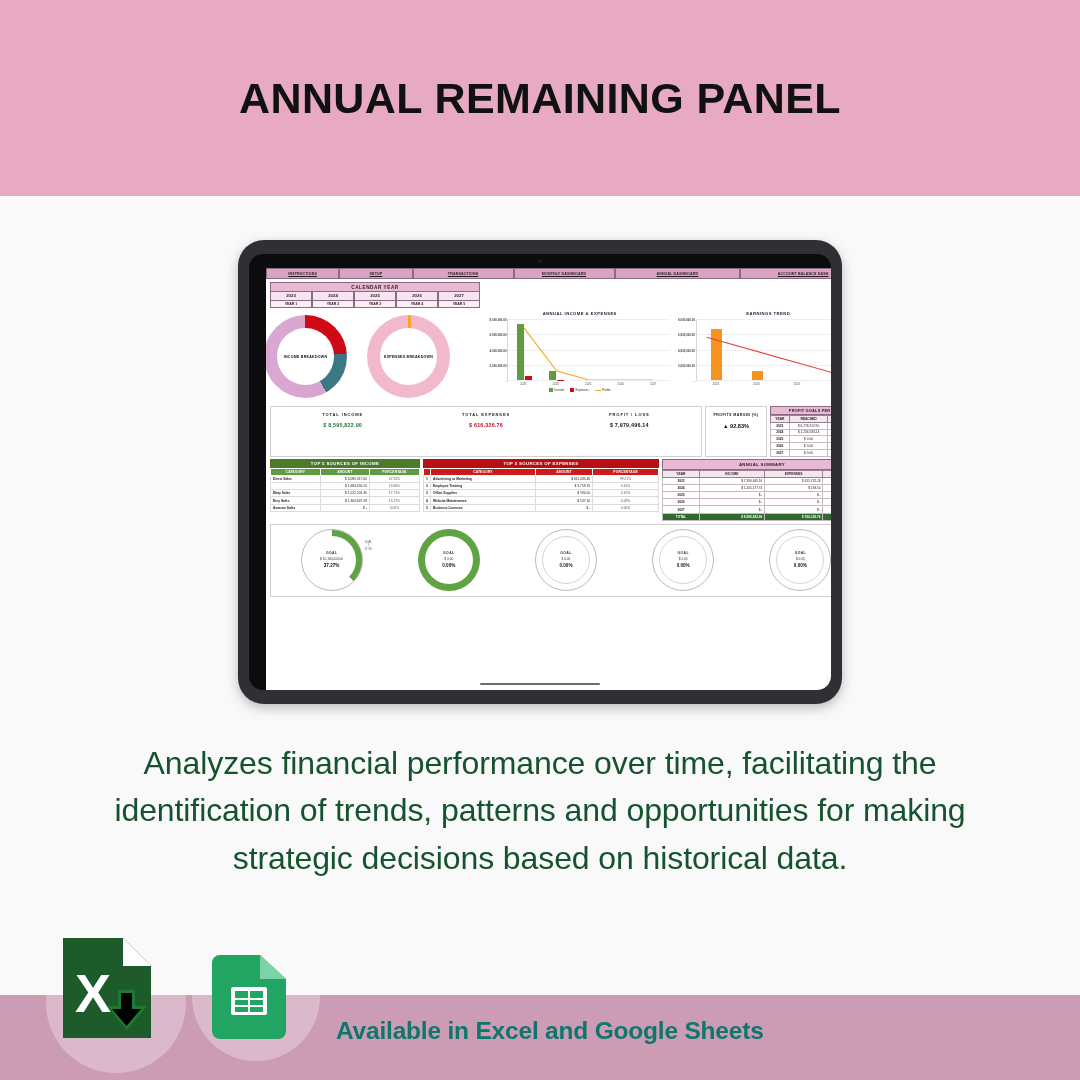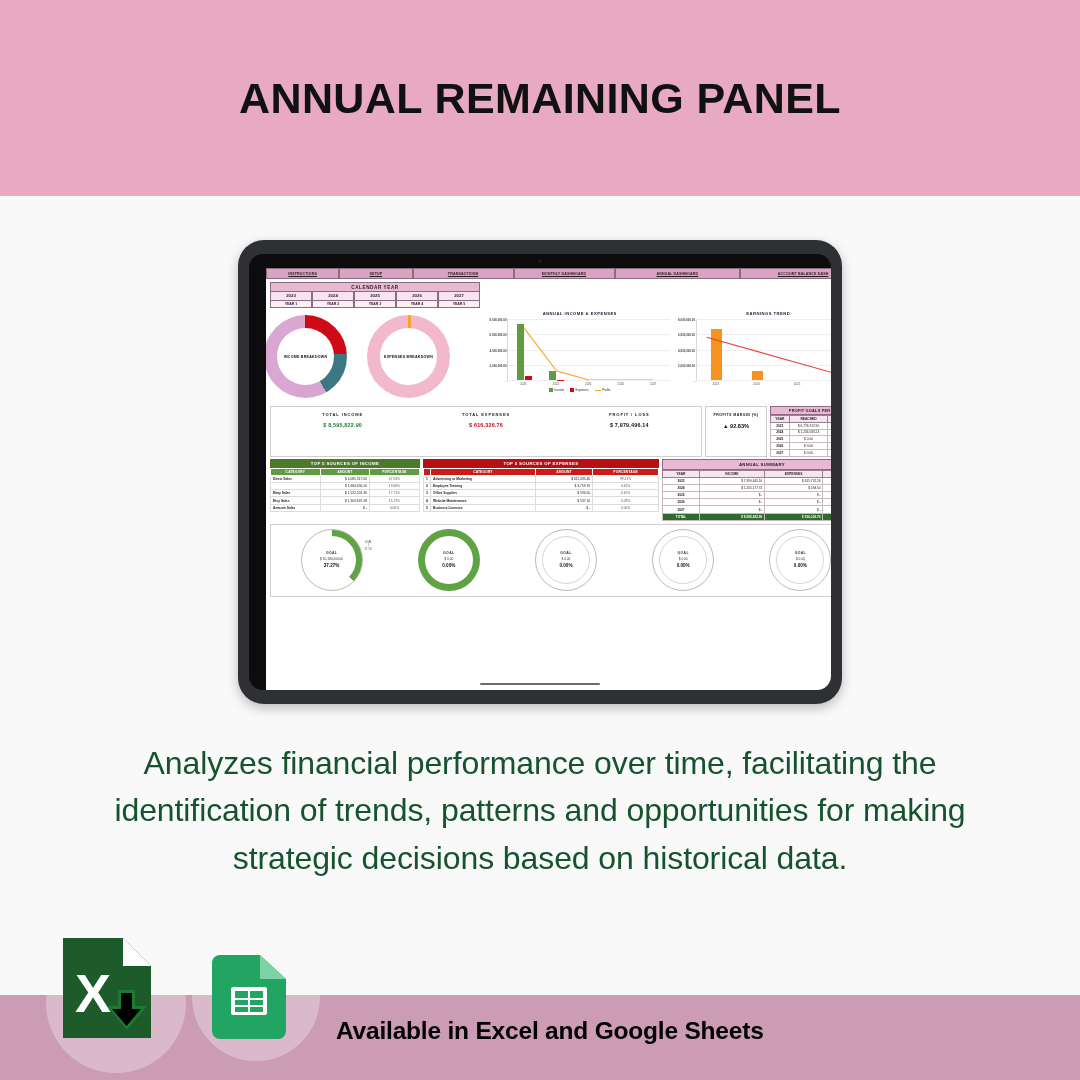--- a/index.html
+++ b/index.html
@@ -287,21 +287,21 @@
     position:absolute; left:0; top:995px; width:1080px; height:85px;
     background:#cb9cb3; overflow:hidden;
   }
   .circle-behind{
     position:absolute; border-radius:50%; background:rgba(255,255,255,.30);
   }
   #circ-excel{ left:46px; top:-62px; width:140px; height:140px; }
   #circ-sheets{ left:192px; top:-62px; width:128px; height:128px; }
   .avail-text{
     position:absolute; left:336px; top:1017px;
-    font-size:24.5px; font-weight:bold; color:#000000; letter-spacing:-.2px;
+    font-size:24.5px; font-weight:bold; color:#0f766e; letter-spacing:-.2px;
   }
 
   
   .excel-icon{ position:absolute; left:63px; top:938px; width:88px; height:100px; }
   .sheets-icon{ position:absolute; left:212px; top:955px; width:74px; height:84px; }
 </style>
 </head>
 <body>
 
 <div class="header-band">

